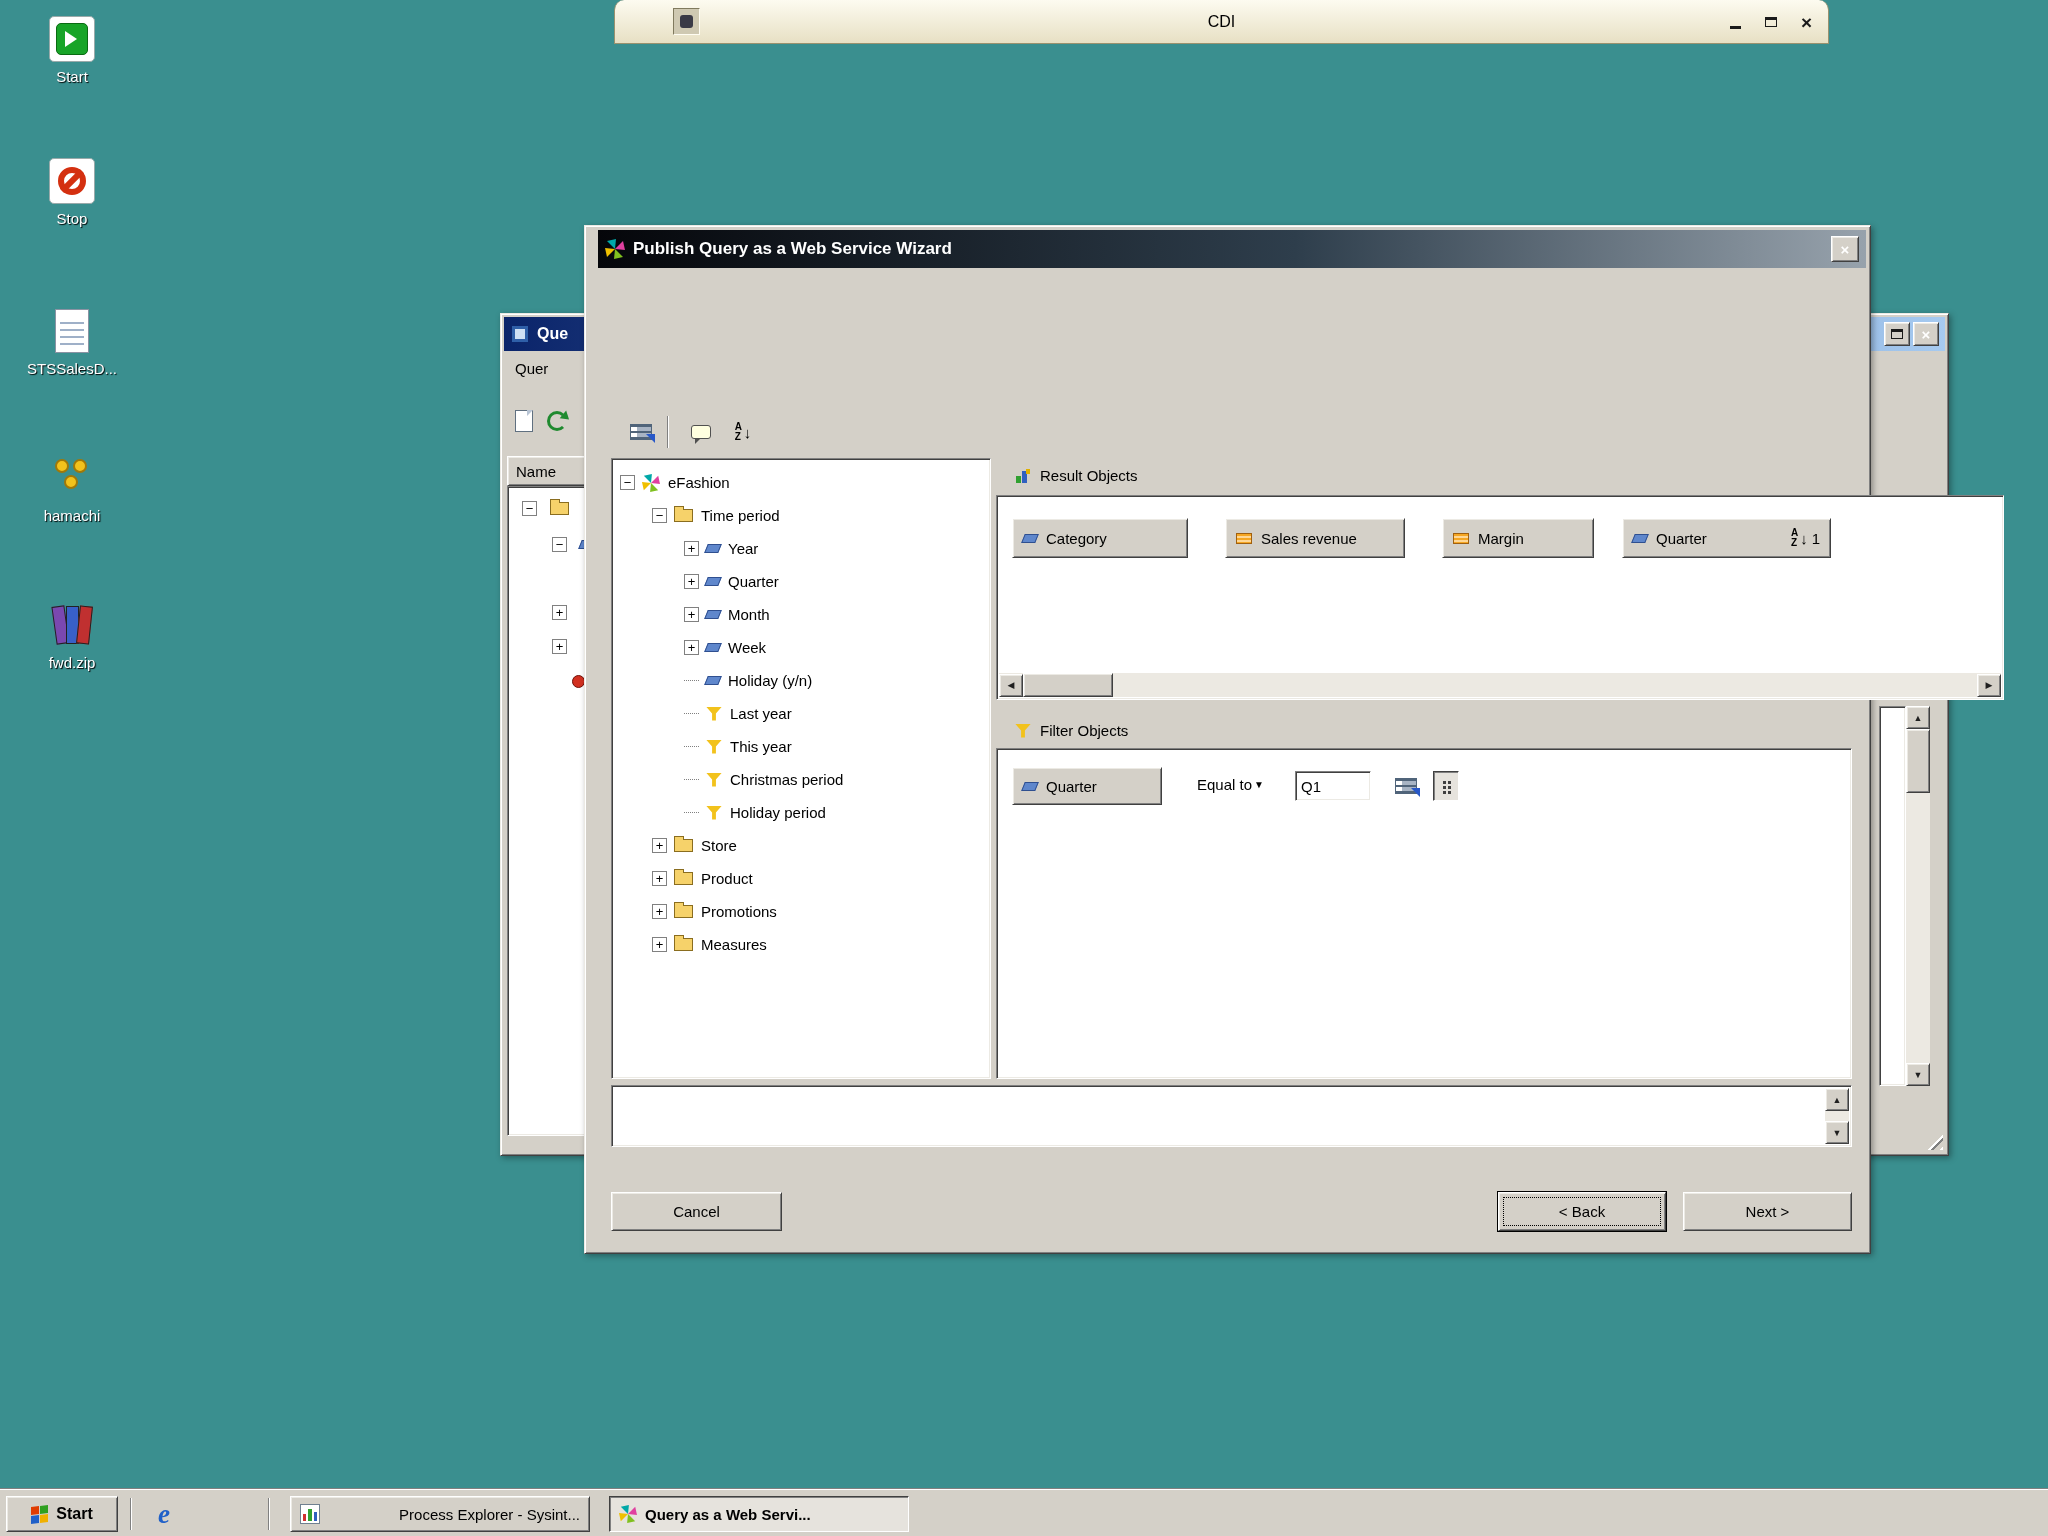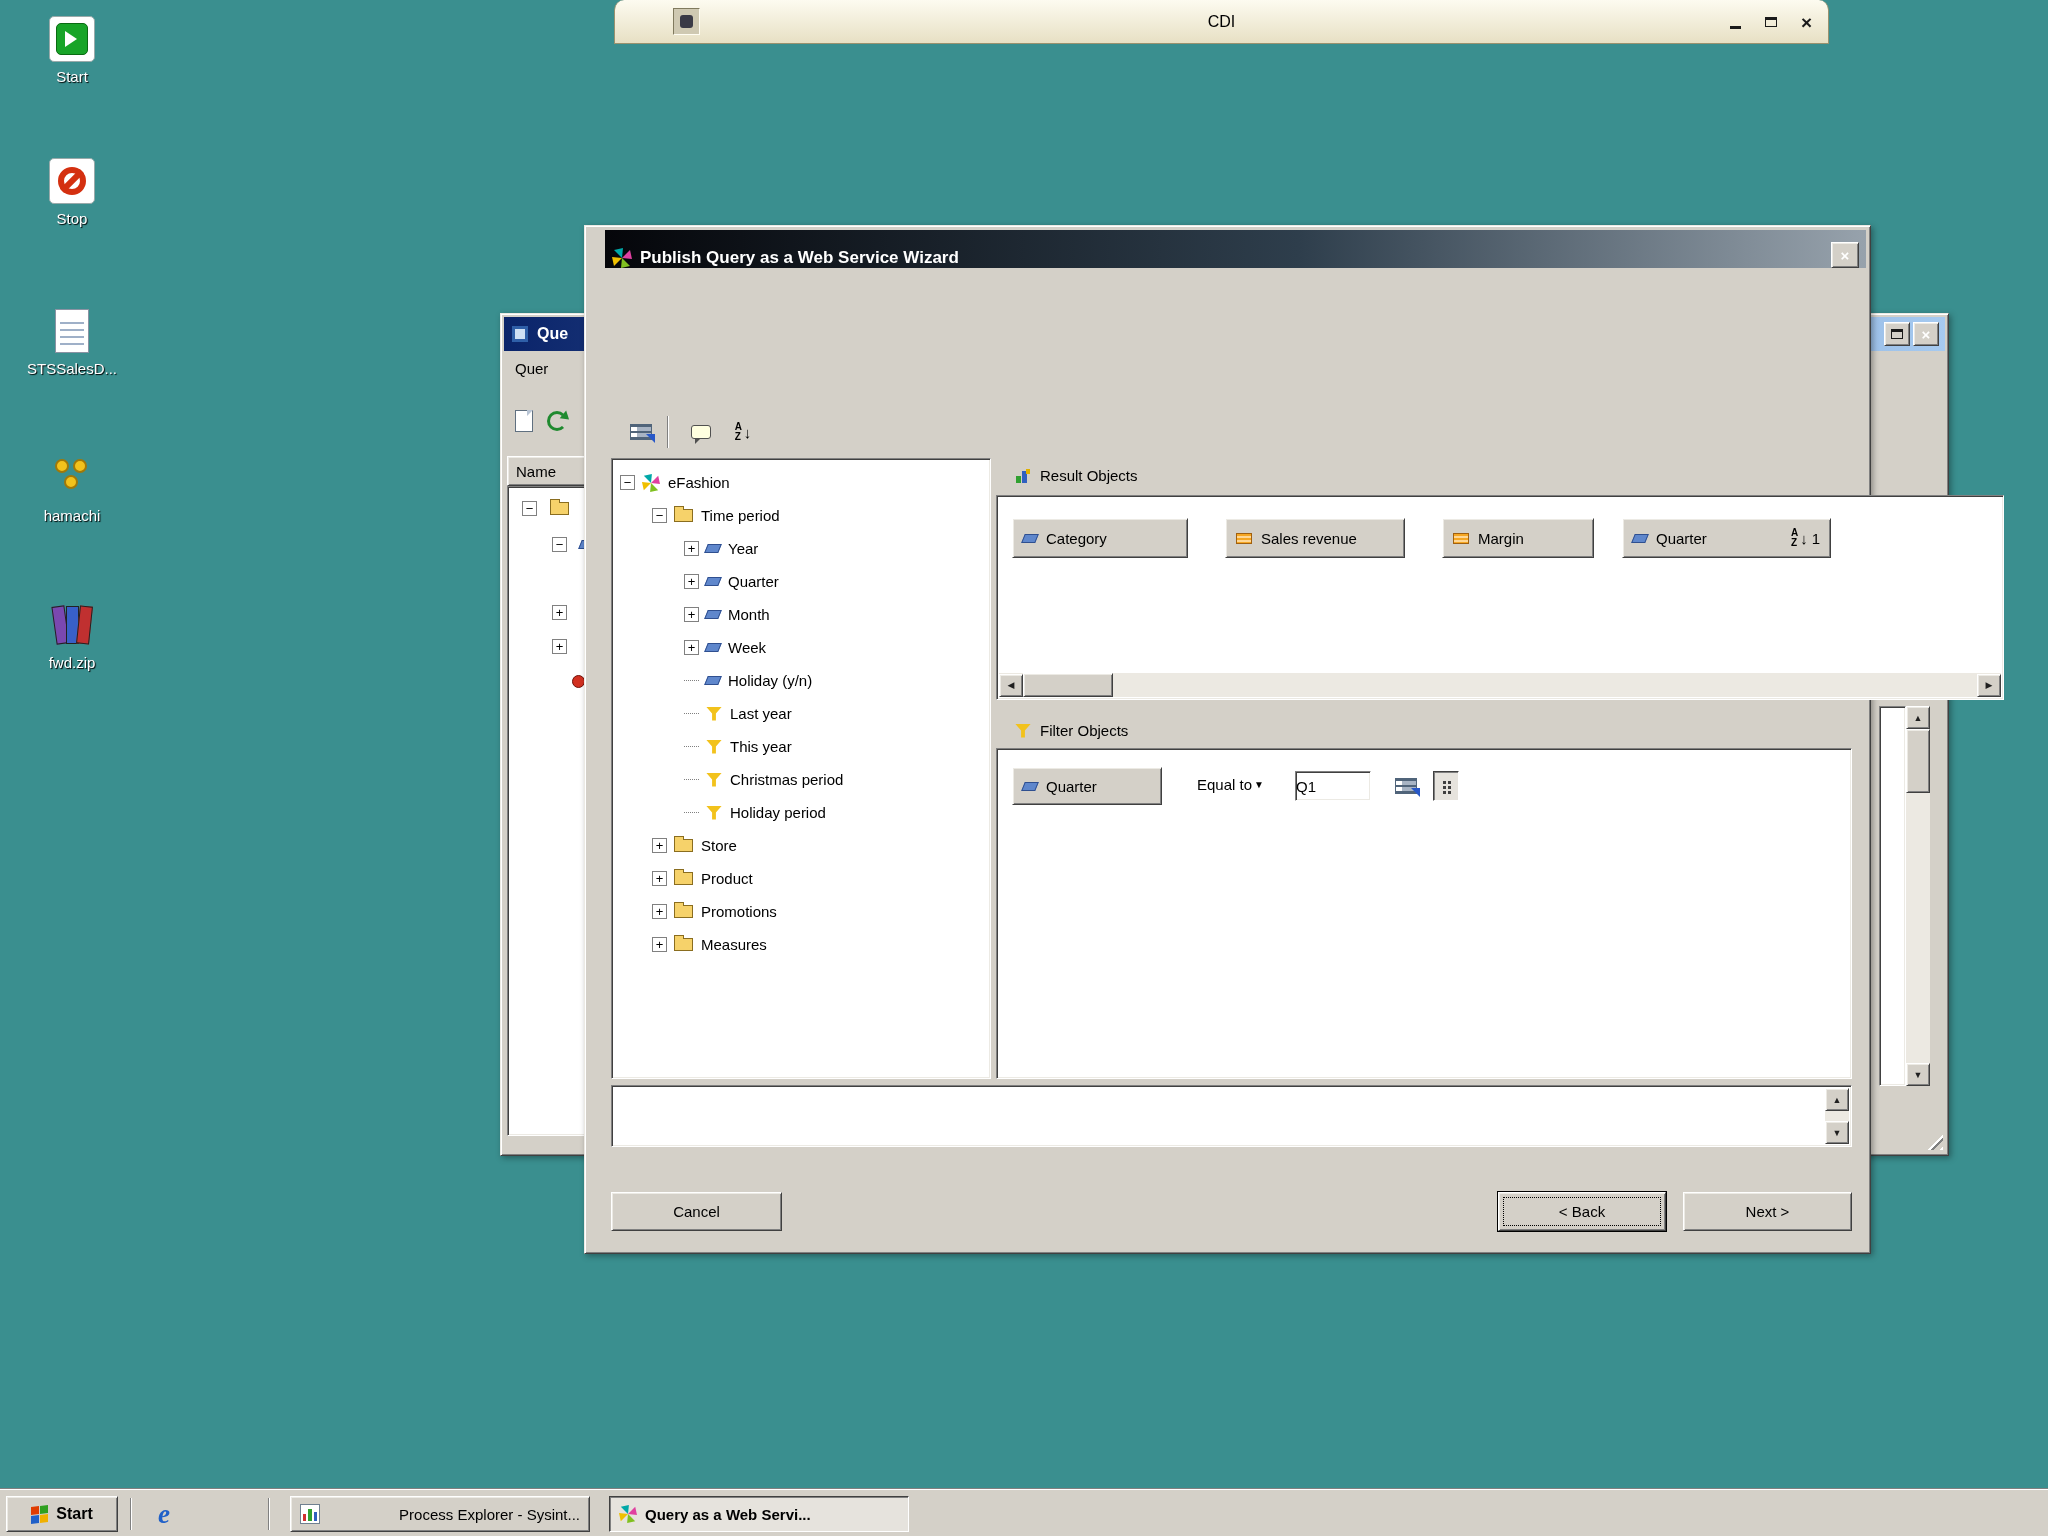--- a/index.html
+++ b/index.html
@@ -56,21 +56,21 @@
   .st1{left:14px;top:14px}.st2{left:44px;top:50px}.st3{left:44px;top:118px}.st4{left:44px;top:152px}.st5{left:64px;top:188px}
   .red-dot{width:13px;height:13px;border-radius:50%;background:#D23020;border:1px solid #701008}
   .app-white{position:absolute;right:42px;top:392px;width:27px;height:380px}
   .app-vscroll{position:absolute;right:18px;top:392px;width:24px;height:380px;background:#ECE9E2}
   .sb-btn{width:24px;height:23px;font-size:9px;color:#202020}
   .vthumb{width:24px;height:64px}
   .app-vscroll .bottom{position:absolute;bottom:0}
   .grip{position:absolute;right:5px;bottom:5px;width:16px;height:16px;background:repeating-linear-gradient(135deg,transparent 0 4px,#FFFFFF 4px 6px,#808080 6px 8px);clip-path:polygon(100% 0,100% 100%,0 100%)}
   
   .wizard{position:absolute;left:584px;top:225px;width:1287px;height:1029px;z-index:4}
-  .wiz-title{position:absolute;left:20px;top:4px;right:4px;height:38px;background:linear-gradient(90deg,#05060A 0%,#2E3E4C 55%,#97A2AC 100%);display:flex;align-items:flex-end;padding:0 7px;color:#fff}
+  .wiz-title{position:absolute;left:13px;top:4px;right:4px;height:38px;background:linear-gradient(90deg,#05060A 0%,#2E3E4C 55%,#97A2AC 100%);display:flex;align-items:center;padding:0 7px;color:#fff}
   .wiz-title .ttl{font-weight:bold;font-size:17px;margin-left:8px}
   .wiz-close{width:28px;height:26px;margin-left:auto;font-weight:bold}
   .wiz-head{position:absolute;left:4px;top:42px;right:4px;height:120px;background:#fff;border-bottom:1px solid #808080;box-shadow:0 1px 0 #fff}
   .step{position:absolute;top:16px;font-weight:bold;font-size:17px;color:#A8A8A8}
   .step.active{color:#000}
   .s1{left:22px}.s2{left:252px}.s3{left:559px}.s4{left:757px}
   .subtitle{position:absolute;left:24px;top:68px;font-family:"DejaVu Sans Mono",monospace;font-size:16px}
   .tbtn{position:absolute;width:32px;height:32px;display:flex;align-items:center;justify-content:center}
   .tb1{left:40px;top:190px}.tb2{left:100px;top:190px}.tb3{left:142px;top:190px}
   .tbsep{position:absolute;left:82px;top:190px;height:32px;width:2px;border-left:1px solid #808080;border-right:1px solid #fff}
@@ -101,21 +101,21 @@
   .pill{position:absolute;top:22px;height:40px;display:flex;align-items:center;gap:9px;padding:0 10px;font-size:15px}
   .p1{left:15px;width:176px}.p2{left:228px;width:180px}.p3{left:445px;width:152px}.p4{left:625px;width:209px}
   .pill .sortwrap{margin-left:auto;display:flex;align-items:center;gap:4px}
   .hscroll{position:absolute;left:2px;right:2px;bottom:2px;height:24px;background:#ECE9E2;display:flex;align-items:center}
   .hthumb{width:90px;height:24px}
   .hscroll .right{margin-left:auto}
   .flt-panel{position:absolute;left:411px;top:522px;width:856px;height:331px}
   .fpill{position:absolute;left:15px;top:18px;width:150px;height:38px;display:flex;align-items:center;gap:9px;padding:0 10px}
   .fop{position:absolute;left:200px;top:27px;display:flex;align-items:center;gap:2px;font-size:15px}
   .fop .dd{font-size:10px}
-  .fvalue{position:absolute;left:298px;top:22px;width:76px;height:30px;font-size:15px;font-family:"Liberation Sans",sans-serif}
+  .fvalue{position:absolute;left:298px;top:22px;width:76px;height:30px;font-size:15px;padding-left:5px;font-family:"Liberation Sans",sans-serif}
   .fbtn1{position:absolute;left:392px;top:22px;width:34px;height:30px}
   .fbtn2{position:absolute;left:436px;top:22px;width:26px;height:30px}
   .dots{width:3px;height:3px;background:#404040;box-shadow:5px 0 #404040,0 5px #404040,5px 5px #404040,0 10px #404040,5px 10px #404040;margin:-8px 0 0 -4px}
   
   .ctx-menu{position:absolute;left:850px;top:591px;width:227px;background:#fff;border:1px solid #404040;box-shadow:3px 3px 5px rgba(0,0,0,.45);z-index:6;padding:2px 0}
   .ctx-item{height:33px;display:flex;align-items:center;padding-left:32px;font-size:15px;position:relative}
   .ctx-item.sel{background:#0A246A;color:#fff;font-weight:bold}
   .bullet{position:absolute;left:12px;font-size:10px}
   
   .bot-strip{position:absolute;left:26px;top:859px;width:1241px;height:62px}

